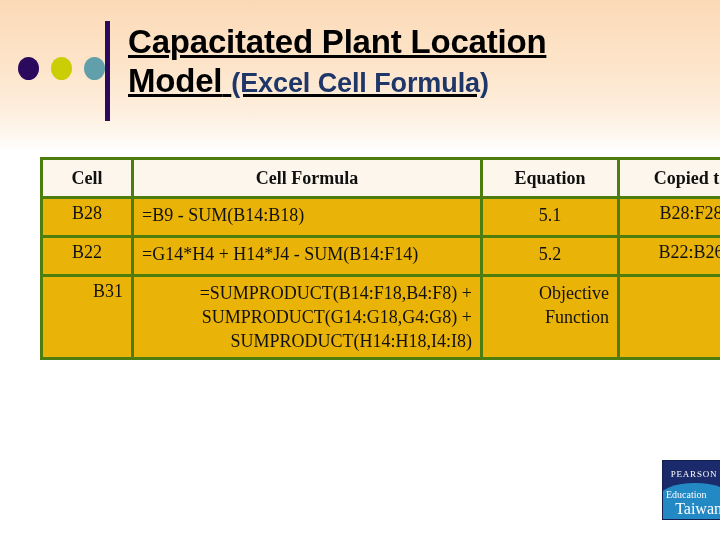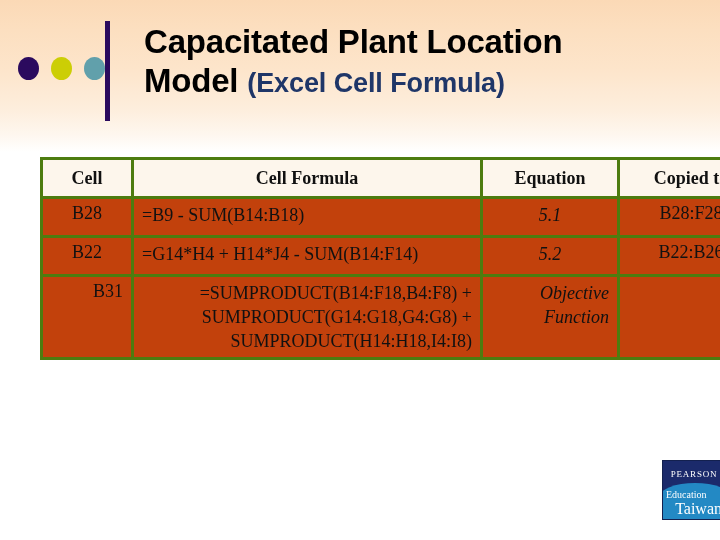--- a/index.html
+++ b/index.html
@@ -59,23 +59,24 @@
     position: absolute;
     left: 105px;
     top: 21px;
     width: 5px;
     height: 100px;
     background: #2b0a5e;
   }
 
   .title-block {
     position: absolute;
-    left: 144px;
+    left: 128px;
     top: 22px;
     width: 575px;
+    text-decoration: underline;
   }
   .title-line {
     font-family: "Liberation Sans", sans-serif;
     font-weight: bold;
     font-size: 33px;
     line-height: 39px;
     color: #000000;
     letter-spacing: -0.2px;
     white-space: nowrap;
   }
@@ -114,40 +115,40 @@
     font-weight: bold;
     font-size: 18px;
     text-align: center;
     height: 28px;
     vertical-align: middle;
     border-bottom: 2px solid #000000;
   }
   table.formula-table tbody td {
     font-size: 18px;
     height: 28px;
-    background: #c2410c;
+    background: #eab308;
   }
 
   .col-cell     { width: 72px;  text-align: center; }
   .col-formula  { width: 330px; text-align: left; padding-left: 14px; }
   .col-equation { width: 118px; text-align: center; }
   .col-copied   { width: 126px; text-align: center; }
 
   td.c-cell     { text-align: center; vertical-align: top; }
   td.c-formula  { text-align: left; padding-left: 14px; }
   td.c-equation { text-align: center; }
   td.c-copied   { text-align: center; }
 
   .tall-row td { height: 74px; text-align: right; }
   .tall-row td.c-equation,
   .tall-row td.c-copied { vertical-align: top; }
   .tall-row td.c-copied { padding-top: 10px; }
 
   .fline { display: block; line-height: 24px; white-space: nowrap; }
-  .eqline { display: block; line-height: 24px; font-style: italic; }
+  .eqline { display: block; line-height: 24px; }
   .dash { font-size: 18px; }
 
   
   .logo {
     position: absolute;
     left: 630px;
     top: 460px;
     width: 62px;
     height: 58px;
     background: #1b2a6b;

